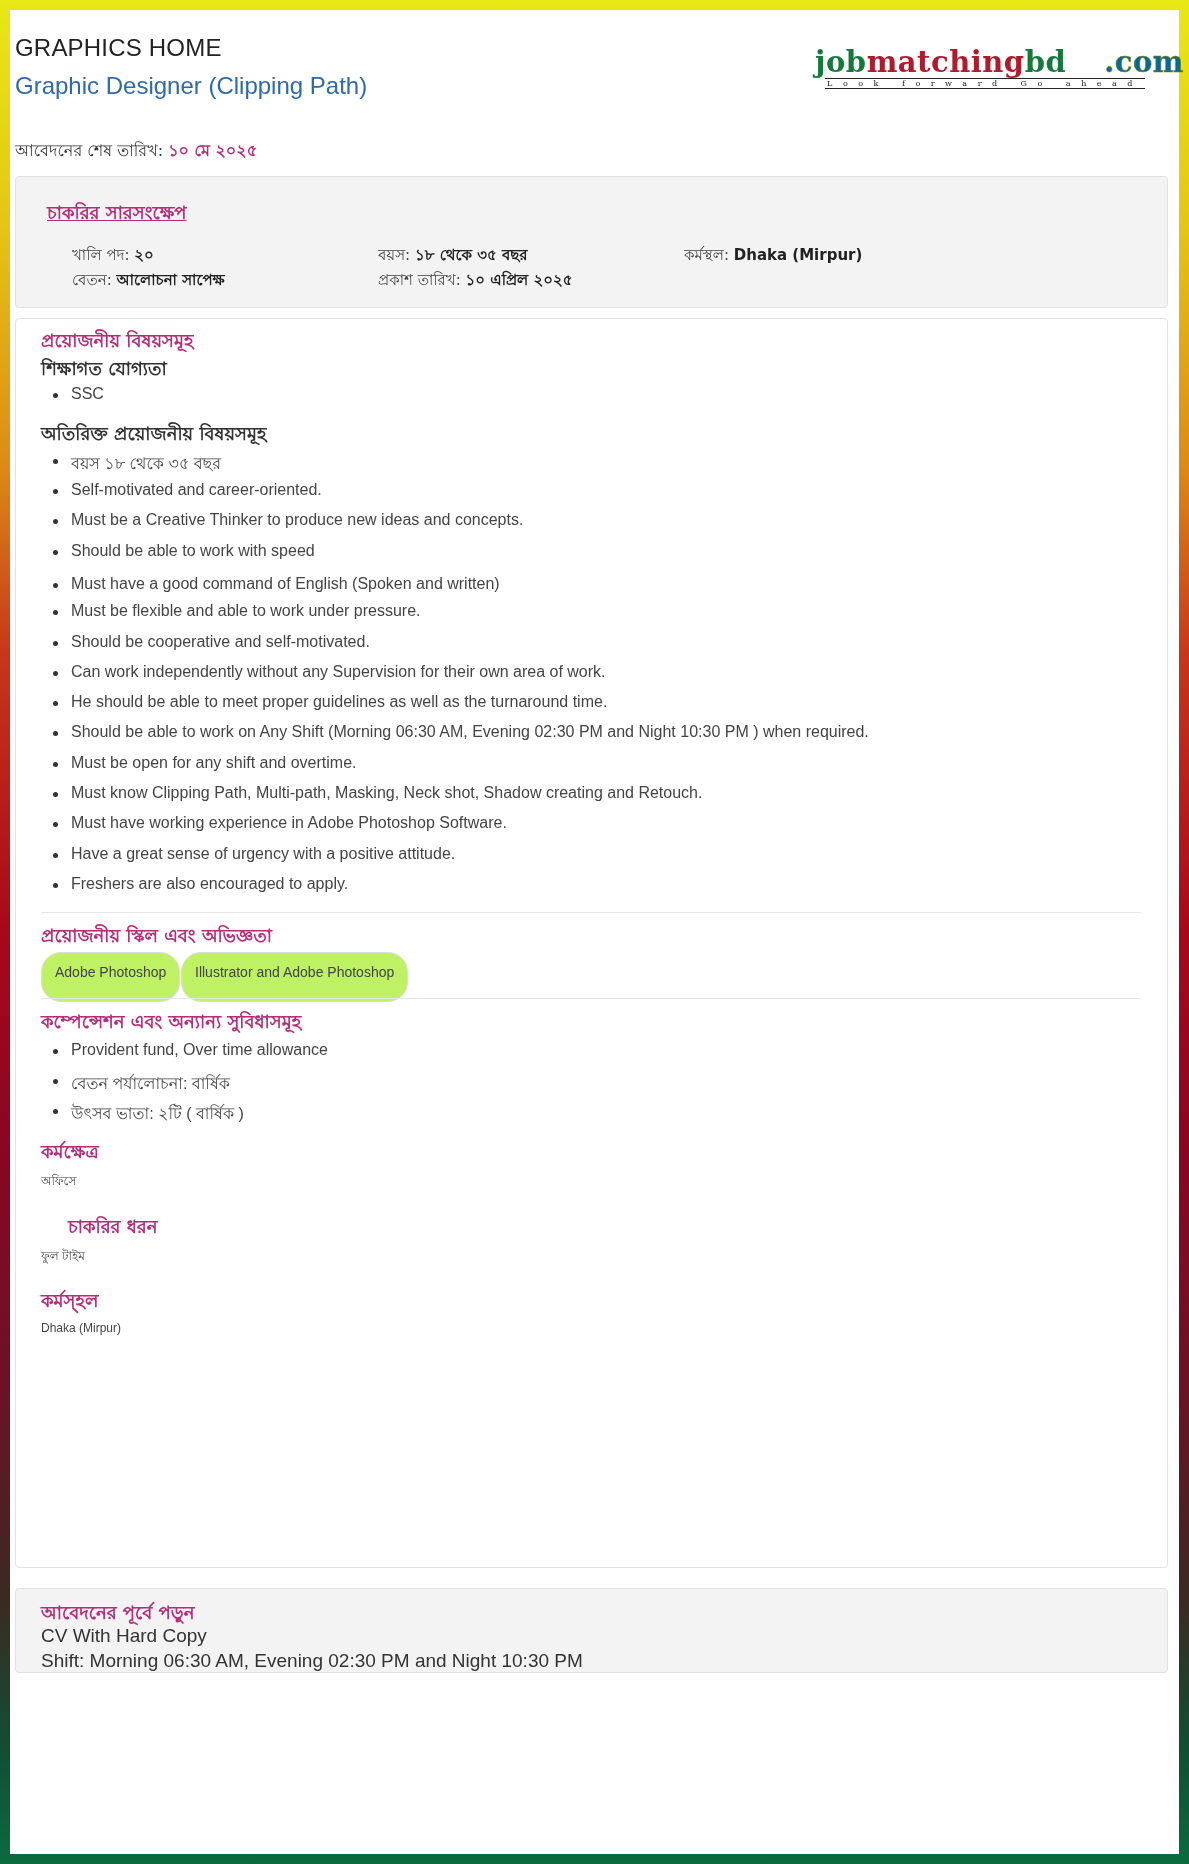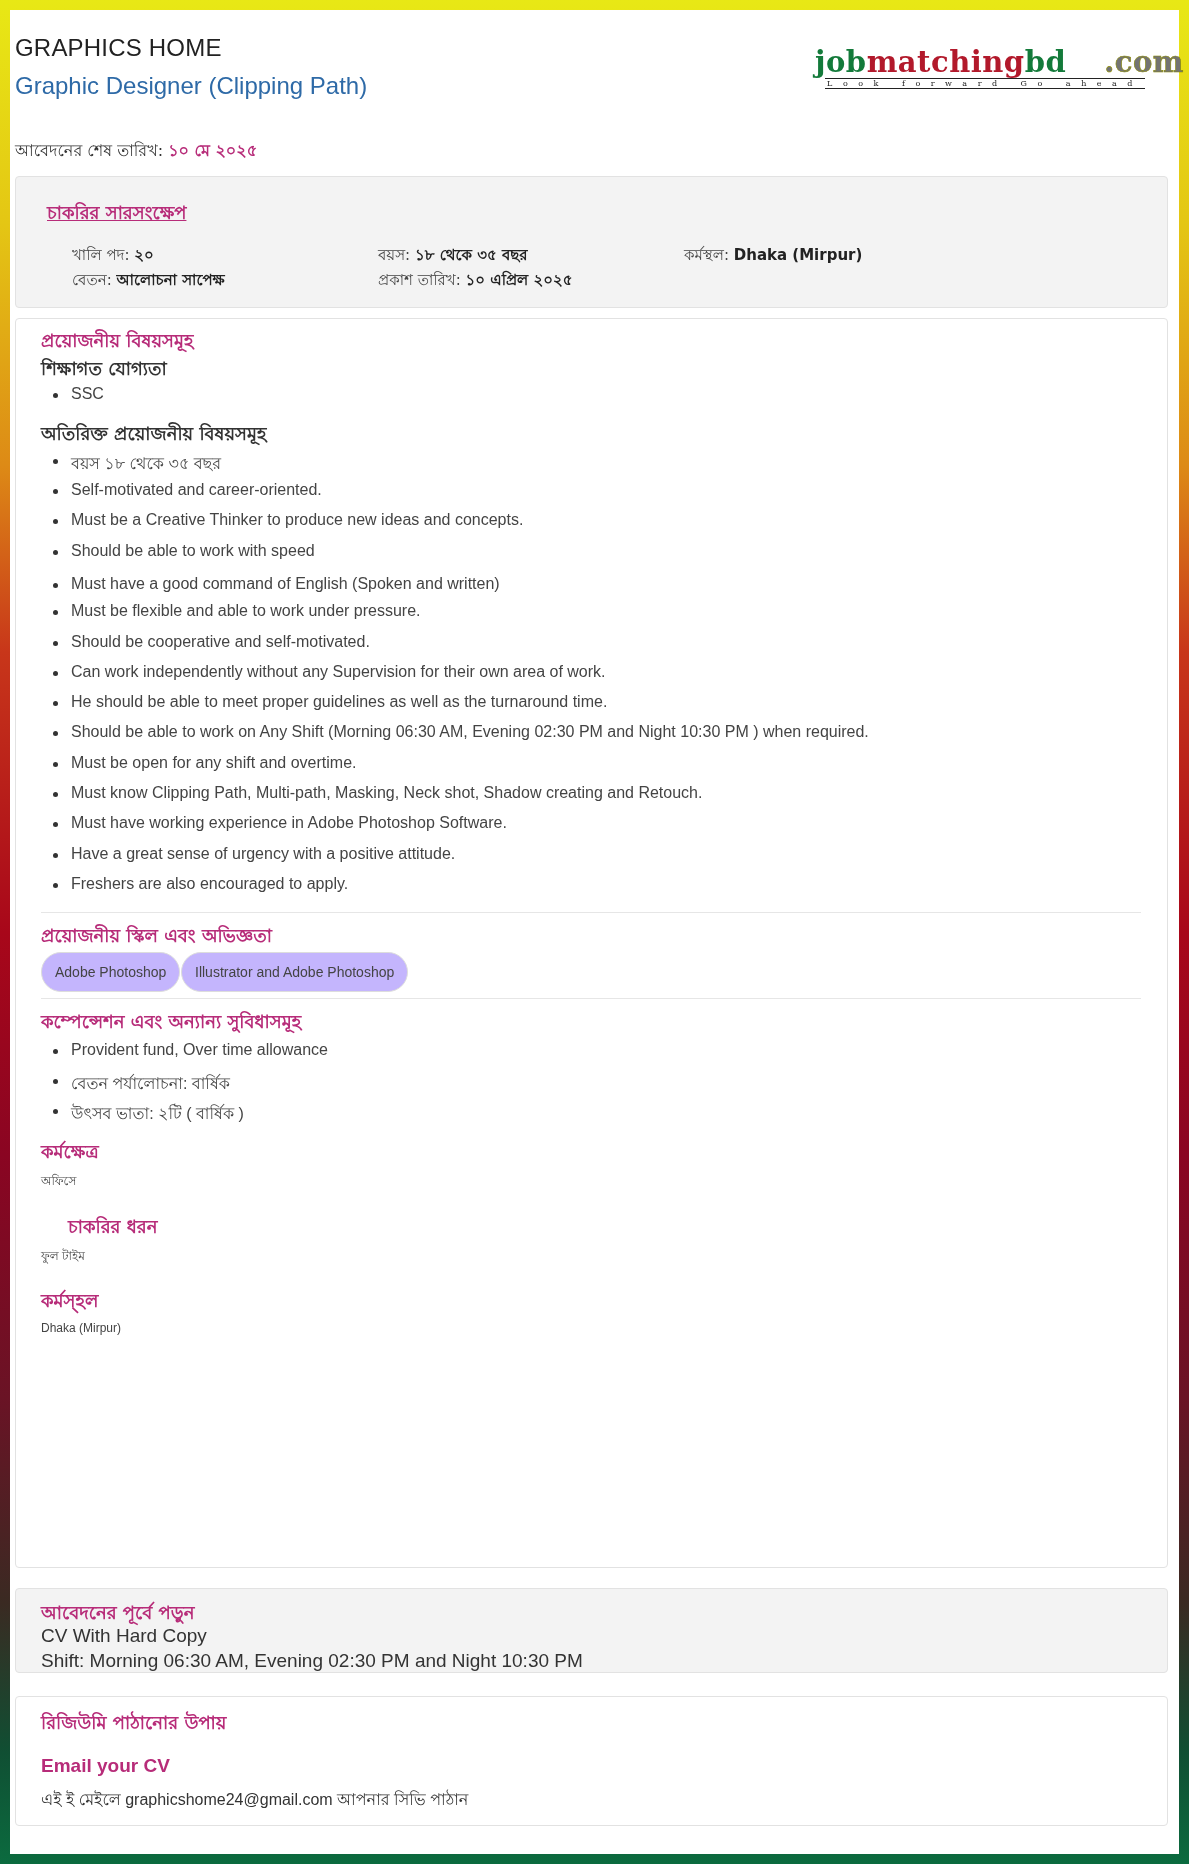--- a/index.html
+++ b/index.html
@@ -39,21 +39,21 @@
   .logo {
     position: absolute; right: 24px; top: 36px; width: 340px; height: 50px;
     text-align: center;
   }
   .logo .word {
     font-family: "DejaVu Serif", serif;
     font-weight: bold; font-size: 29px; letter-spacing: 0.5px; line-height: 32px;
   }
   .logo .g { color: #137a3a; }
   .logo .r { color: #b2192b; }
-  .logo .y { color: #737373; margin-left: 38px; -webkit-text-stroke: 0.6px #8a8a00; }
+  .logo .y { color: #0369a1; margin-left: 38px; -webkit-text-stroke: 0.6px #8a8a00; }
   .logo .tag {
     font-family: "DejaVu Serif", serif;
     font-size: 8px; color: #222; letter-spacing: 10.5px;
     border-top: 1.5px solid #222; border-bottom: 1.5px solid #222;
     line-height: 9px; margin: 0 10px;
   }
 
   .card {
     position: absolute; left: 5px; width: 1153px;
     border: 1px solid #e2e2e2; border-radius: 4px;
@@ -80,22 +80,22 @@
   ul.bullets li {
     position: absolute; left: 0; font-size: 16px; color: #444;
     font-family: "Liberation Sans", sans-serif; padding-left: 30px; white-space: nowrap;
   }
   ul.bullets li::before {
     content: ""; position: absolute; left: 12px; top: 8px;
     width: 5px; height: 5px; border-radius: 50%; background: #333;
   }
   .divider { position: absolute; left: 0; width: 1100px; height: 1px; background: #e6e6e6; }
   .chip {
-    position: absolute; height: 40px; line-height: 38px; padding: 0 13px;
-    border: 1px solid #ddd; border-radius: 20px; background: #c4b5fd;
+    position: absolute; height: 50px; line-height: 38px; padding: 0 13px;
+    border: 1px solid #ddd; border-radius: 20px; background: #bef264;
     font-family: "Liberation Sans", sans-serif;
     font-size: 14px; color: #444; white-space: nowrap;
   }
   .plain { font-size: 12px; color: #444; font-family: "Liberation Sans", sans-serif; }
 
   .before { top: 1578px; height: 85px; }
   .before .sec-title { position: absolute; left: 25px; top: 10px; }
   .before .line { position: absolute; left: 25px; font-size: 19px; color: #333; font-family: "Liberation Sans", sans-serif; white-space: nowrap; }
 
   .howto { top: 1686px; height: 130px; }
@@ -192,19 +192,14 @@
       <div class="plain abs" style="top:1002px;">Dhaka (Mirpur)</div>
     </div>
   </div>
 
   <div class="card gray before">
     <div class="sec-title">আবেদনের পূর্বে পড়ুন</div>
     <div class="line" style="top:36px;">CV With Hard Copy</div>
     <div class="line" style="top:61px;">Shift: Morning 06:30 AM, Evening 02:30 PM and Night 10:30 PM</div>
   </div>
 
-  <div class="card white howto">
-    <div class="sec-title">রিজিউমি পাঠানোর উপায়</div>
-    <div class="email-title">Email your CV</div>
-    <div class="email-line">এই ই মেইলে graphicshome24@gmail.com আপনার সিভি পাঠান</div>
-  </div>
 
 </div>
 
 </body></html>

